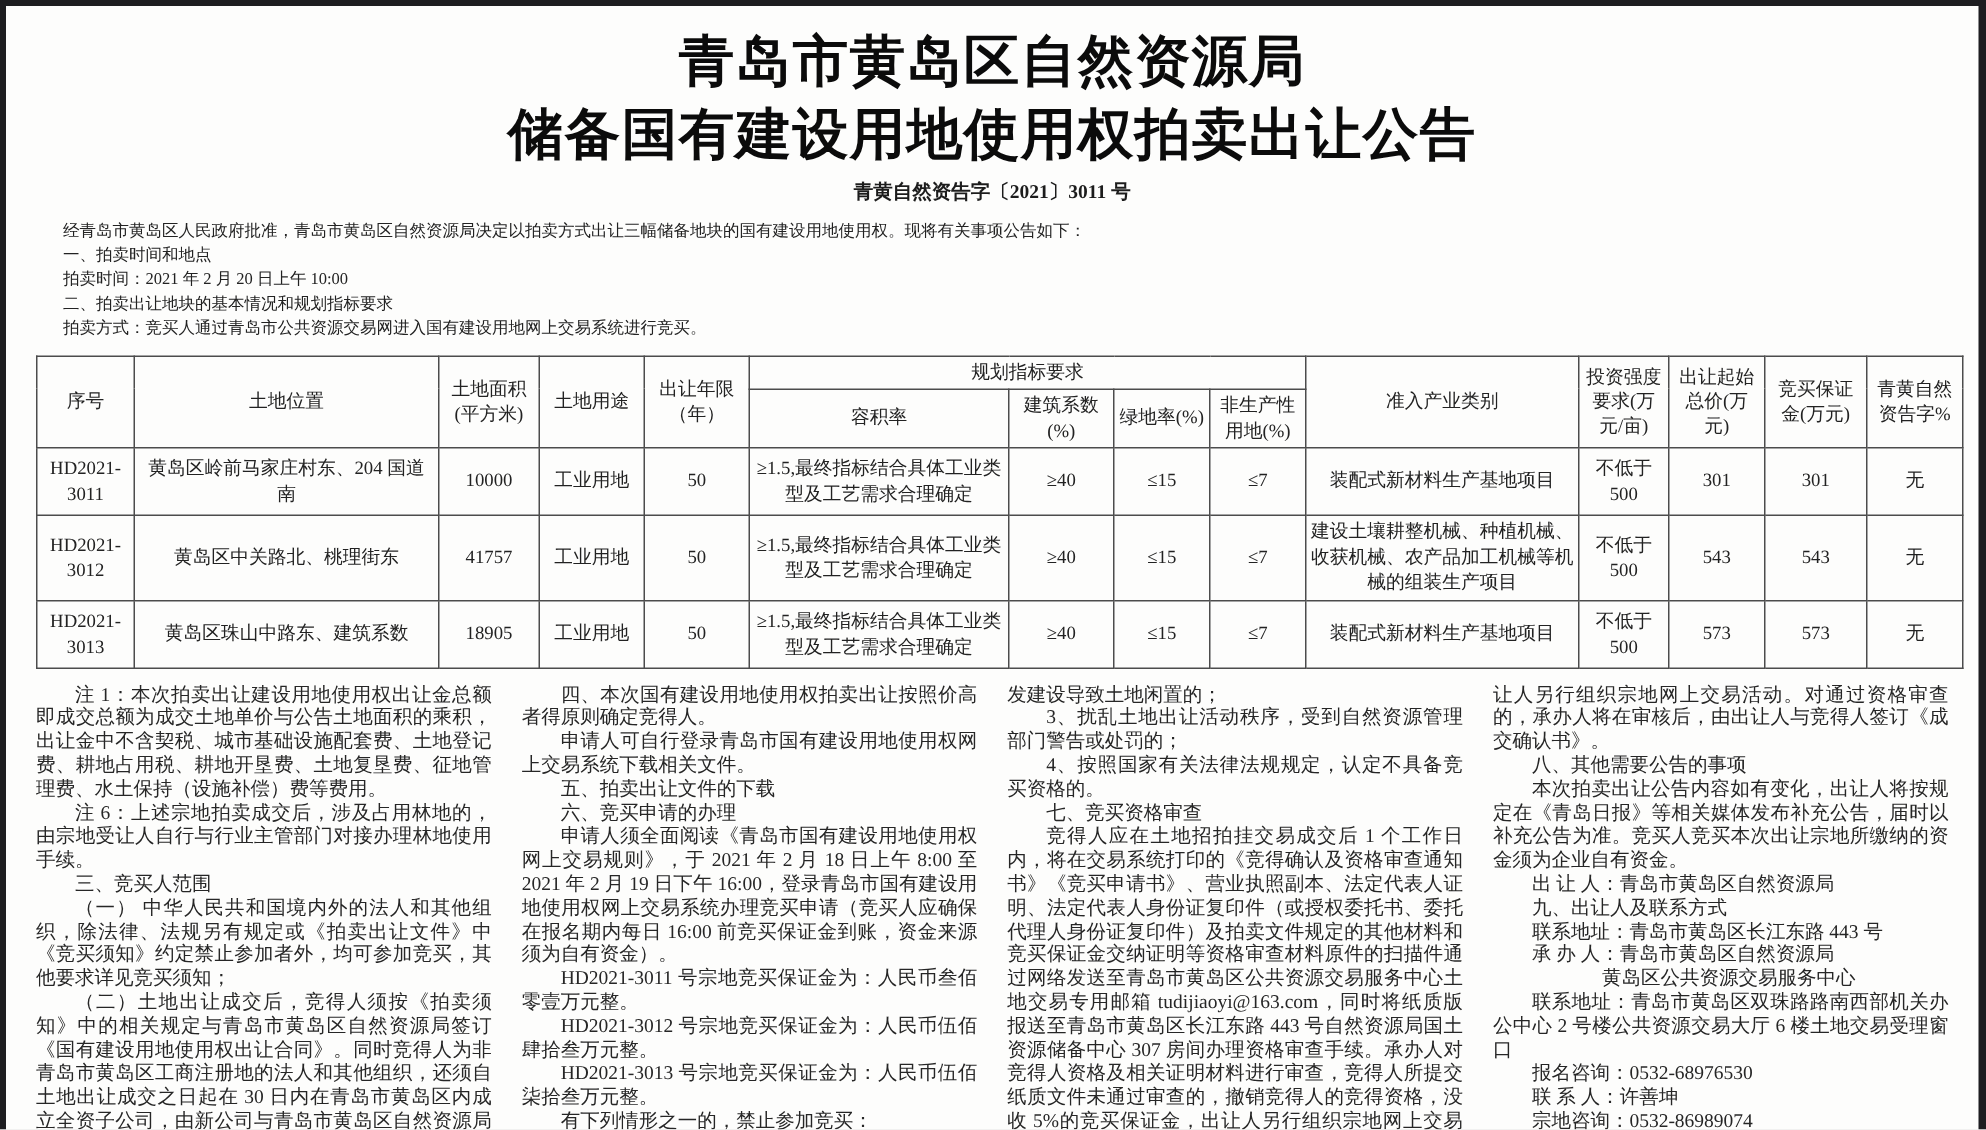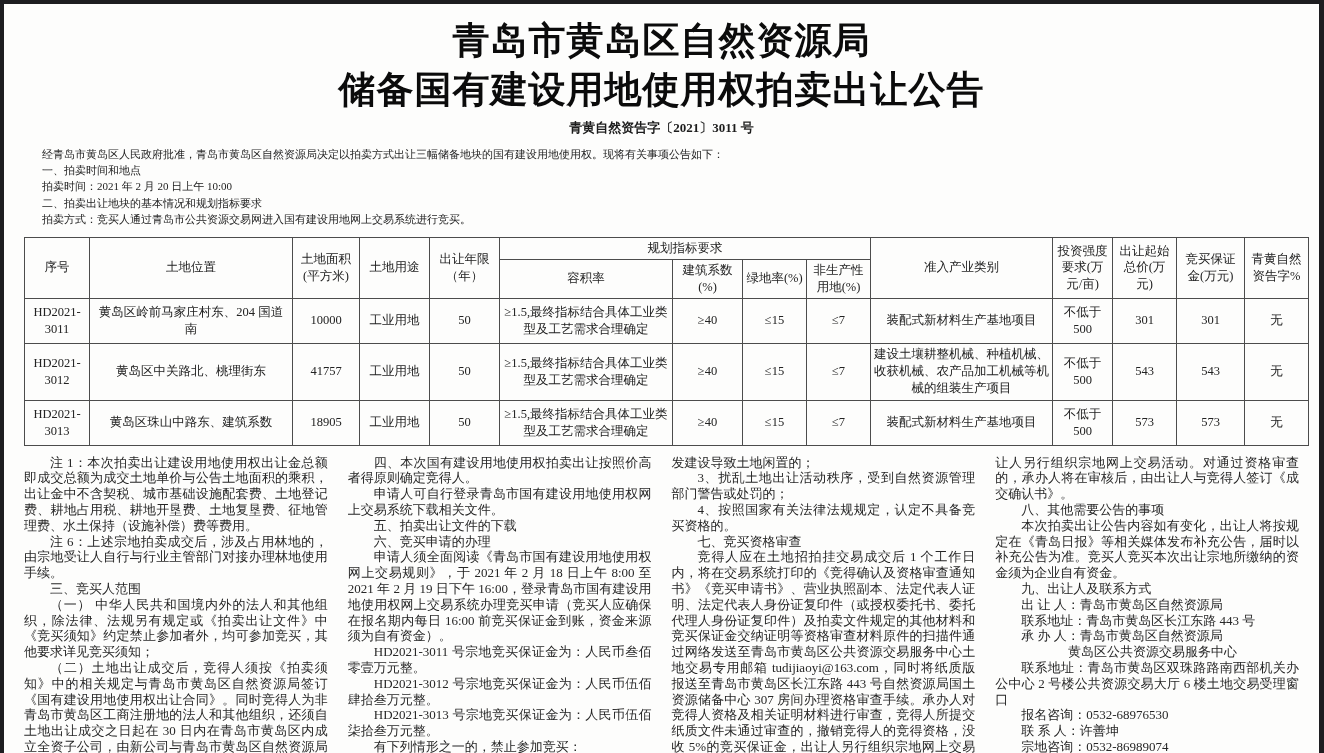--- a/index.html
+++ b/index.html
@@ -178,22 +178,22 @@
       <p>3、扰乱土地出让活动秩序，受到自然资源管理部门警告或处罚的；</p>
       <p>4、按照国家有关法律法规规定，认定不具备竞买资格的。</p>
       <p>七、竞买资格审查</p>
       <p>竞得人应在土地招拍挂交易成交后 1 个工作日内，将在交易系统打印的《竞得确认及资格审查通知书》《竞买申请书》、营业执照副本、法定代表人证明、法定代表人身份证复印件（或授权委托书、委托代理人身份证复印件）及拍卖文件规定的其他材料和竞买保证金交纳证明等资格审查材料原件的扫描件通过网络发送至青岛市黄岛区公共资源交易服务中心土地交易专用邮箱 tudijiaoyi@163.com，同时将纸质版报送至青岛市黄岛区长江东路 443 号自然资源局国土资源储备中心 307 房间办理资格审查手续。承办人对竞得人资格及相关证明材料进行审查，竞得人所提交纸质文件未通过审查的，撤销竞得人的竞得资格，没收 5%的竞买保证金，出让人另行组织宗地网上交易活动；竞得人未按规定提交纸质申请文件，或竞得人拒绝签订《国有建设用地使用权出让合同》的，应该撤销竞得人的竞得资格，没收全部竞买保证金。竞价结果无效，出</p>
     </div>
 
     <div class="col">
       <p class="cont">让人另行组织宗地网上交易活动。对通过资格审查的，承办人将在审核后，由出让人与竞得人签订《成交确认书》。</p>
       <p>八、其他需要公告的事项</p>
       <p>本次拍卖出让公告内容如有变化，出让人将按规定在《青岛日报》等相关媒体发布补充公告，届时以补充公告为准。竞买人竞买本次出让宗地所缴纳的资金须为企业自有资金。</p>
+      <p>出 让 人：青岛市黄岛区自然资源局</p>
       <p>九、出让人及联系方式</p>
-      <p>出 让 人：青岛市黄岛区自然资源局</p>
       <p>联系地址：青岛市黄岛区长江东路 443 号</p>
       <p>承 办 人：青岛市黄岛区自然资源局</p>
       <p class="deep">黄岛区公共资源交易服务中心</p>
       <p>联系地址：青岛市黄岛区双珠路路南西部机关办公中心 2 号楼公共资源交易大厅 6 楼土地交易受理窗口</p>
       <p>报名咨询：0532-68976530</p>
       <p>联 系 人：许善坤</p>
       <p>宗地咨询：0532-86989074</p>
 
     </div>
 

